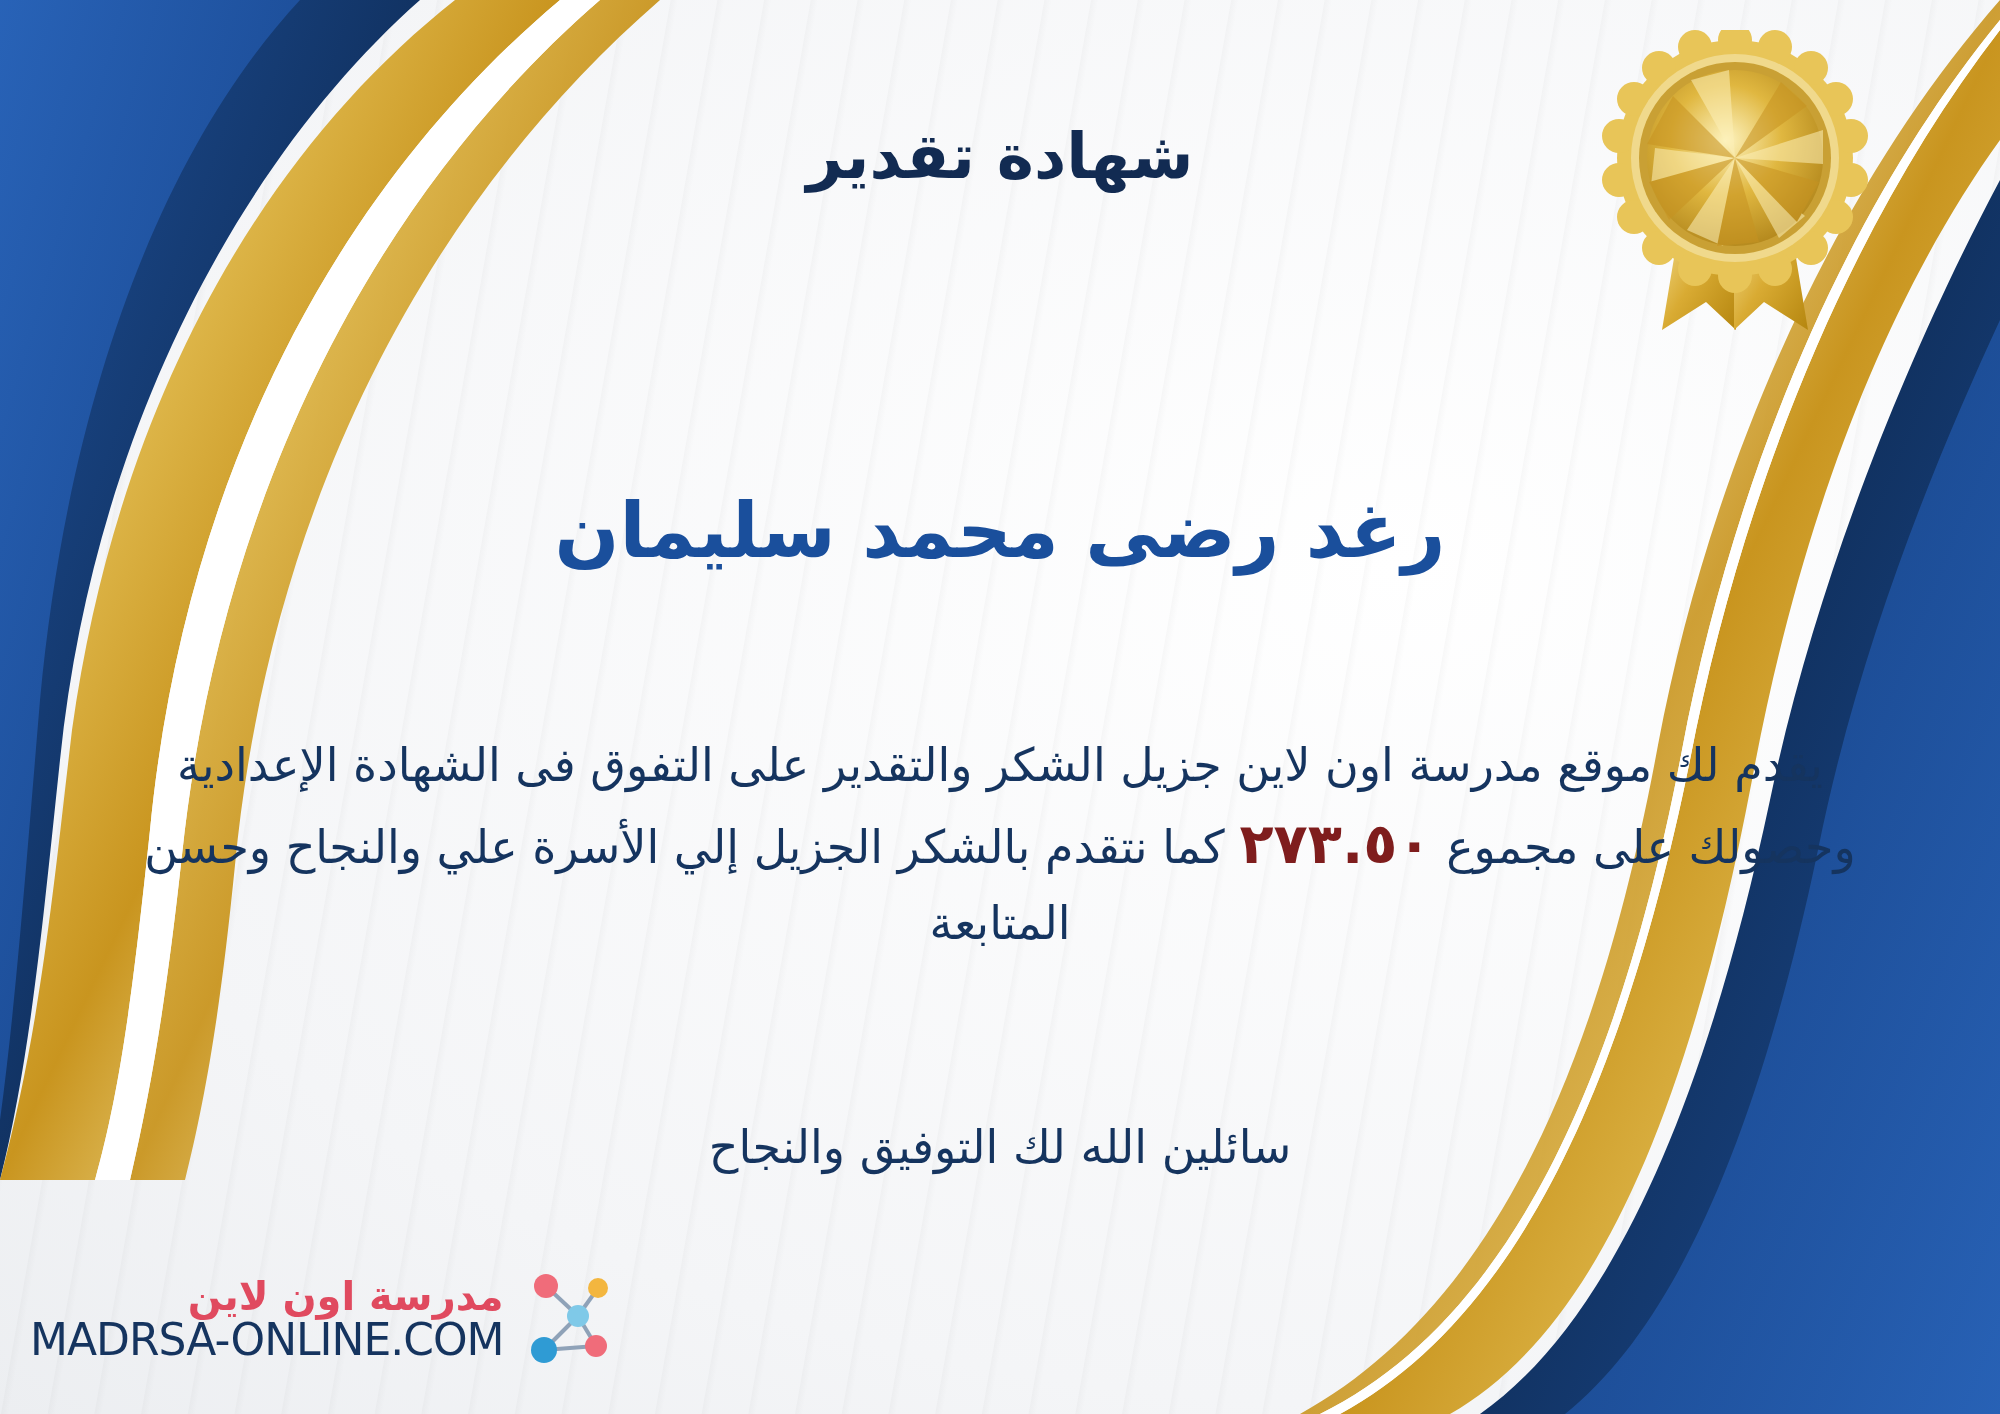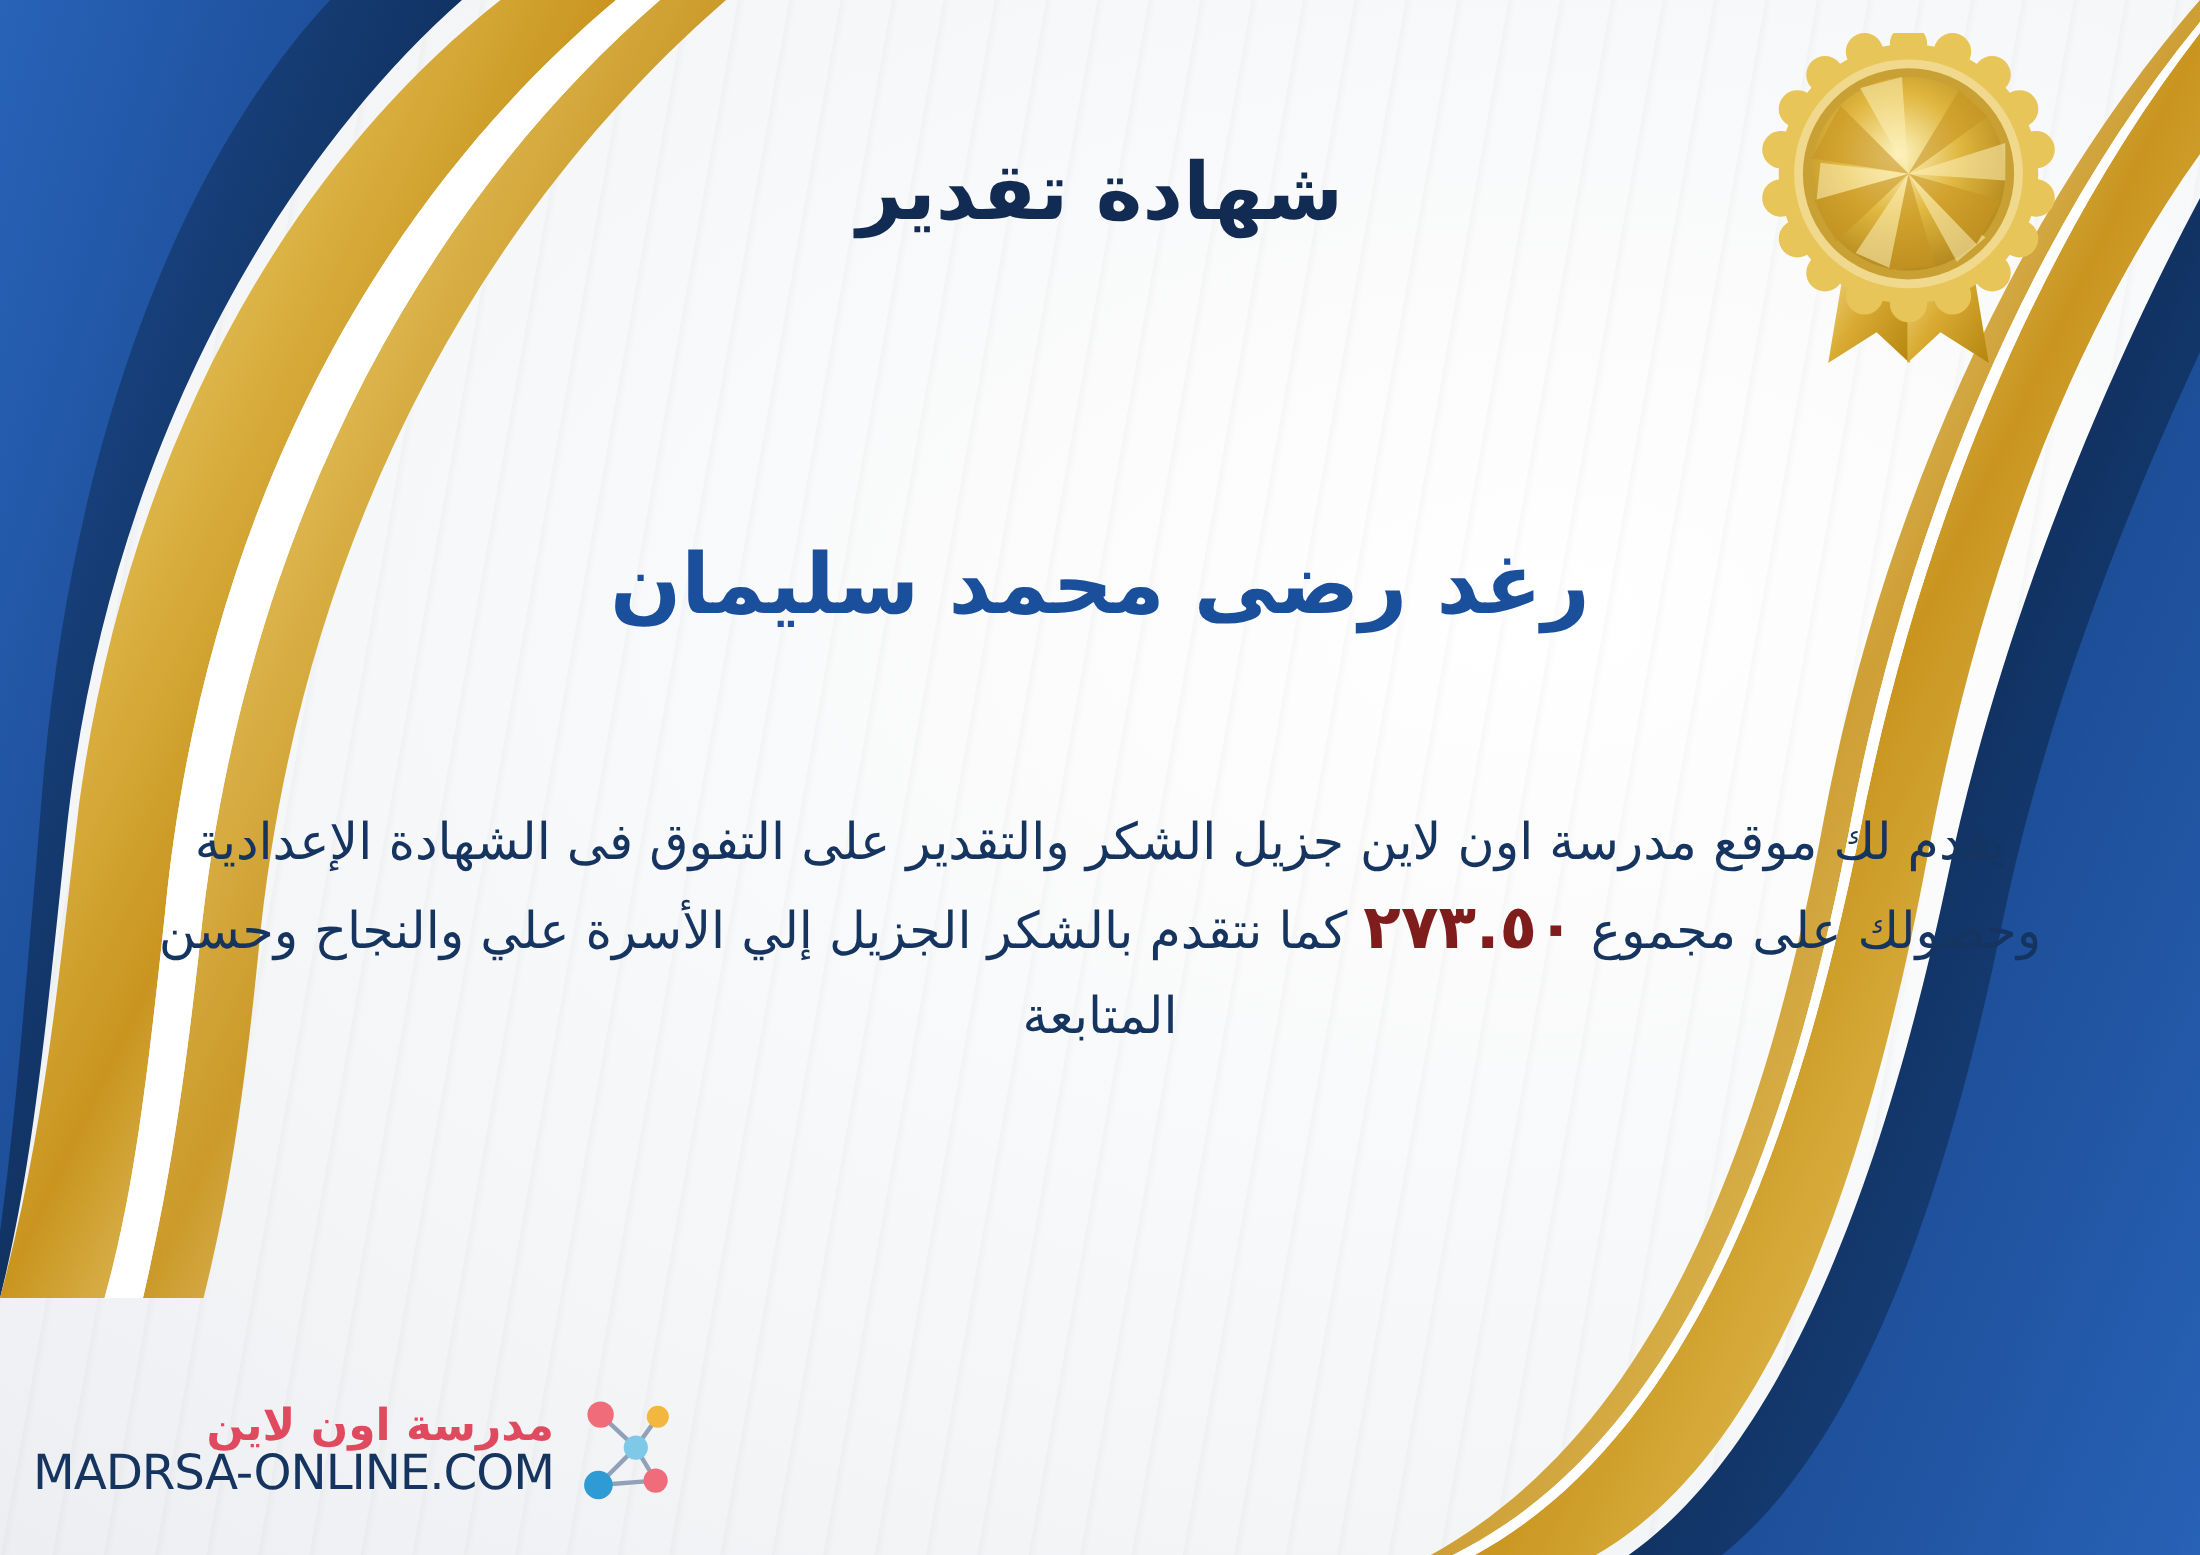--- a/index.html
+++ b/index.html
@@ -59,24 +59,24 @@
 
   
   .content {
     position: absolute;
     inset: 0;
     text-align: center;
   }
 
   .title {
     position: absolute;
-    top: 132px;
+    top: 120px;
     left: 0;
     right: 0;
-    font-size: 72px;
+    font-size: 63px;
     font-weight: bold;
     color: #122b52;
     letter-spacing: 1px;
   }
 
   .recipient {
     position: absolute;
     top: 486px;
     left: 0;
     right: 0;
@@ -289,20 +289,21 @@
     <div class="title">شهادة تقدير</div>
 
     <div class="recipient">رغد رضى محمد سليمان</div>
 
     <div class="body-text">
       <span>يقدم لك موقع مدرسة اون لاين جزيل الشكر  والتقدير على التفوق فى الشهادة الإعدادية وحصولك على مجموع</span>
       <span class="score">٢٧٣.٥٠</span>
       <span>كما نتقدم  بالشكر الجزيل إلي الأسرة علي والنجاح وحسن المتابعة</span>
     </div>
 
+    <div class="wish">سائلين الله لك التوفيق  والنجاح</div>
   </div>
 
   <div class="brand">
     <div class="brand-text">
       <div class="brand-name">مدرسة اون لاين</div>
       <div class="brand-url">MADRSA-ONLINE.COM</div>
     </div>
     <div class="brand-mark">
       <svg width="96" height="110" viewBox="0 0 96 110" xmlns="http://www.w3.org/2000/svg">
         <g stroke="#8fa2b8" stroke-width="4" fill="none">

